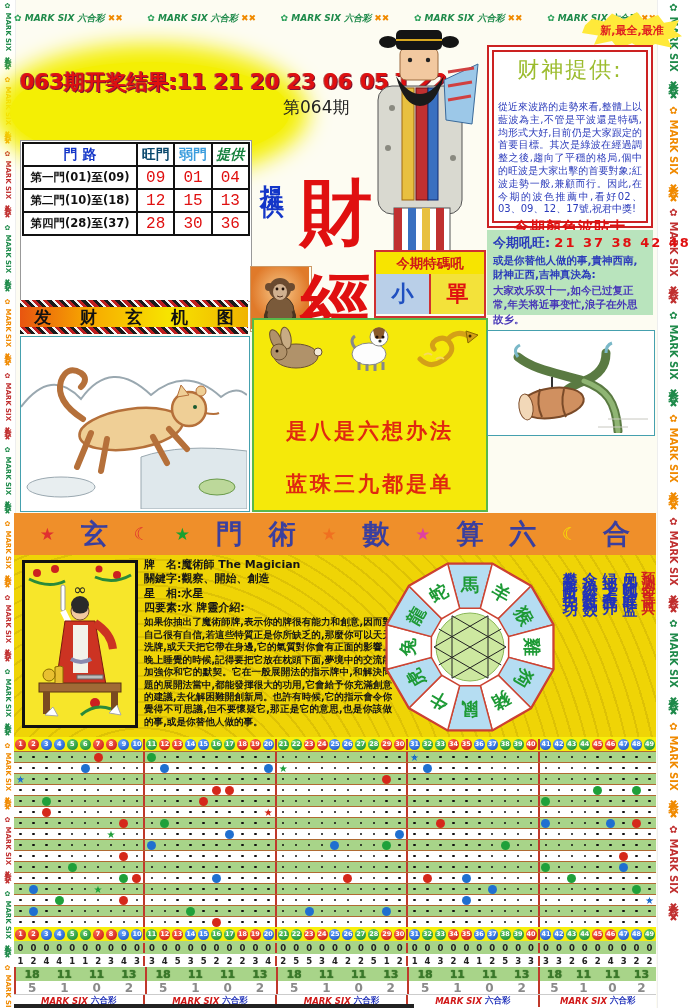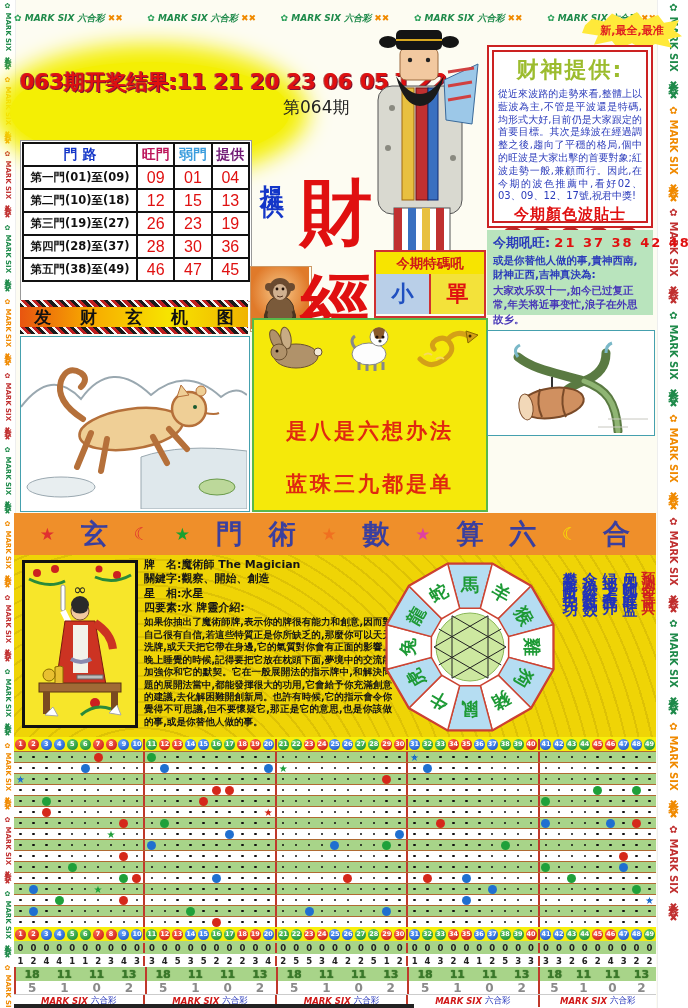--- a/index.html
+++ b/index.html
@@ -25,23 +25,23 @@
   #burst{left:582px;top:12px;width:100px;height:38px;background:#ffe93a;
         clip-path:polygon(3% 35%,10% 18%,22% 25%,30% 4%,42% 20%,55% 0,62% 22%,76% 8%,82% 28%,97% 22%,92% 48%,100% 64%,86% 72%,90% 94%,73% 84%,62% 100%,50% 82%,36% 97%,30% 76%,12% 86%,16% 62%,0 55%);
         display:flex;align-items:center;justify-content:center;text-align:center;
         font-size:11px;font-weight:bold;color:#e02020;line-height:1.1;}
   
   #table-panel{left:20px;top:140px;width:228px;height:158px;background:#fff;border:1px solid #999;padding:1px;}
   #table-title{font-size:19px;font-weight:900;color:#d21414;text-align:center;line-height:24px;white-space:nowrap;}
   #trend{width:100%;border-collapse:collapse;padding-left:20px;}
   #trend th,#trend td{border:2px solid #111;text-align:center;padding:0;height:21px;}
   #trend th{font-size:14px;}
-  .h-gate{color:#1436c8;} .h-hot{color:#be185d;margin-left:48px;} .h-weak{color:#3b9ddd;} .h-tip{color:#701a75;}
+  .h-gate{color:#1436c8;} .h-hot{color:#0c4a6e;margin-left:48px;} .h-weak{color:#3b9ddd;} .h-tip{color:#15803d;font-style:italic;}
   .gate-cell{font-size:11.5px;font-weight:bold;color:#111;white-space:nowrap;}
-  .num-cell{font-size:16px;color:#e01010;font-family:Liberation Sans, sans-serif;}
+  .num-cell{font-size:16px;color:#e01010;font-family:Liberation Mono, monospace;}
   
   #myst-banner{left:20px;top:300px;width:228px;height:34px;}
   .zig{height:7px;background:repeating-linear-gradient(45deg,#1a1a1a 0 3px,#f2f2f2 3px 5px,#c02020 5px 8px);}
   #myst-title{height:20px;background:linear-gradient(90deg,#e85510,#f7a800 30%,#f7e400 65%,#f0b400);
         font-family:"DejaVu Serif","Liberation Serif",serif;font-weight:900;font-size:17px;color:#111;
         display:flex;justify-content:space-around;align-items:center;}
   #myst-pic{left:20px;top:336px;width:228px;height:174px;background:#fff;border:1px solid #45a0ae;}
   
   #provide{left:256px;top:166px;writing-mode:vertical-rl;font-size:24px;font-weight:900;color:#1436c8;letter-spacing:10px;}
   #monkey{left:250px;top:266px;width:60px;height:64px;border:1px solid #c96;}
@@ -56,22 +56,22 @@
   #kill-box{left:252px;top:318px;width:232px;height:84px;background:#f5e90a;border:2px solid #58b84a;}
   #kill-title{font-size:17px;font-weight:900;color:#22a044;text-align:center;margin-top:2px;letter-spacing:4px;}
   #kill-animals{display:flex;justify-content:space-around;align-items:center;height:56px;}
   #kill-lines{left:252px;top:404px;width:232px;height:106px;background:#f5e90a;border:2px solid #58b84a;border-top:none;
         display:flex;flex-direction:column;justify-content:space-around;}
   .kill-line{font-size:21px;font-weight:900;color:#e02810;text-align:center;letter-spacing:3px;
         font-family:"DejaVu Serif","Liberation Serif",serif;}
   
   #caishen-box{left:487px;top:45px;width:166px;height:183px;background:#fff;border:2px solid #cc2222;
         box-shadow:inset 0 0 0 3px #fff,inset 0 0 0 5px #cc2222;padding:8px 9px 0 9px;box-sizing:border-box;}
-  #caishen-title{font-size:22px;font-weight:700;color:#9cbc2e;text-align:center;letter-spacing:2px;}
-  #caishen-body{font-size:10px;line-height:1.28;color:#2b3bbb;margin-top:3px;text-align:justify;}
+  #caishen-title{font-size:22px;font-weight:400;color:#9cbc2e;text-align:center;letter-spacing:2px;}
+  #caishen-body{font-size:10px;line-height:1.28;color:#2b3bbb;margin-top:16px;text-align:justify;}
   #tips-title{font-size:15px;font-weight:900;color:#e01010;text-align:center;margin-top:2px;letter-spacing:1px;}
   #tips-balls{display:flex;justify-content:space-between;margin-top:3px;padding:0 2px;}
   .tip-ball{width:25px;height:25px;border-radius:50%;background:radial-gradient(circle at 35% 30%,#d03030,#8c0e0e);
         color:#111;font-size:13px;font-weight:bold;display:flex;align-items:center;justify-content:center;}
   #fortune-panel{left:487px;top:230px;width:166px;height:85px;background:#b9e4bd;padding:4px 6px;box-sizing:border-box;}
   #hot-line{font-size:13px;white-space:nowrap;}
   #hot-label{color:#2b3bbb;font-weight:bold;} #hot-nums{color:#e01010;font-weight:bold;letter-spacing:2px;}
   #fortune-l1{font-size:10.5px;color:#2b3bbb;font-weight:bold;line-height:1.3;margin-top:2px;}
   #fortune-poem{font-size:10.5px;color:#4838b8;font-weight:bold;line-height:1.35;margin-top:2px;}
   #tree-box{left:487px;top:330px;width:166px;height:104px;background:#fff;border:1px solid #45a0ae;}
@@ -114,21 +114,21 @@
   .num-row.green{background:#a8d489;}
   .ncell{flex:1;text-align:center;font-size:8.5px;font-weight:bold;color:#222;}
   .stats-row{display:flex;height:14px;}
   .stats-row.white{height:13px;background:#fff;}
   .stats-row.green{background:#a8d489;}
   .sgroup{display:flex;align-items:center;justify-content:space-around;box-sizing:border-box;}
   .stat-top{font-size:11px;font-weight:900;color:#3a7a2a;text-shadow:0 0 1px #2a5a1a;}
   .stat-bot{font-size:12px;font-weight:900;color:#8a8a8a;}
   #grid-footer{display:flex;height:12px;background:#fff;border-top:1px solid #ccc;}
   .fgroup{display:flex;align-items:center;justify-content:center;gap:3px;box-sizing:border-box;font-size:8.5px;white-space:nowrap;}
-  .fmark{color:#d01818;font-weight:900;font-style:italic;} .fcn{color:#2233bb;font-weight:normal;}
+  .fmark{color:#d01818;font-weight:900;font-style:italic;} .fcn{color:#2233bb;font-weight:bold;}
   #bottom-line{left:14px;top:1004px;width:400px;height:4px;background:#222;}
 </style>
 </head>
 <body>
 
 <div id="page">
 
   <div class="abs side-strip" id="side-left">
       <span class="vlogo" style="color: rgb(30, 138, 74);">✿ MARK SIX 六合彩 ✖✖</span>
       <span class="vlogo" style="color: rgb(240, 138, 0);">✿ MARK SIX 六合彩 ✖✖</span>
@@ -215,36 +215,24 @@
             <td class="num-cell">01</td>
             <td class="num-cell">04</td>
           </tr>
           <tr>
             <td class="gate-cell">第二門(10)至(18)</td>
             <td class="num-cell">12</td>
             <td class="num-cell">15</td>
             <td class="num-cell">13</td>
           </tr>
           <tr>
-            <td class="gate-cell">第三門(19)至(27)</td>
-            <td class="num-cell">26</td>
-            <td class="num-cell">23</td>
-            <td class="num-cell">19</td>
-          </tr>
-          <tr>
             <td class="gate-cell">第四門(28)至(37)</td>
             <td class="num-cell">28</td>
             <td class="num-cell">30</td>
             <td class="num-cell">36</td>
-          </tr>
-          <tr>
-            <td class="gate-cell">第五門(38)至(49)</td>
-            <td class="num-cell">46</td>
-            <td class="num-cell">47</td>
-            <td class="num-cell">45</td>
           </tr>
         </tbody>
       </table>
   </div>
 
   <div class="abs" id="myst-banner">
     <div class="zig"></div>
     <div id="myst-title">
         <span>发</span>
         <span>财</span>

